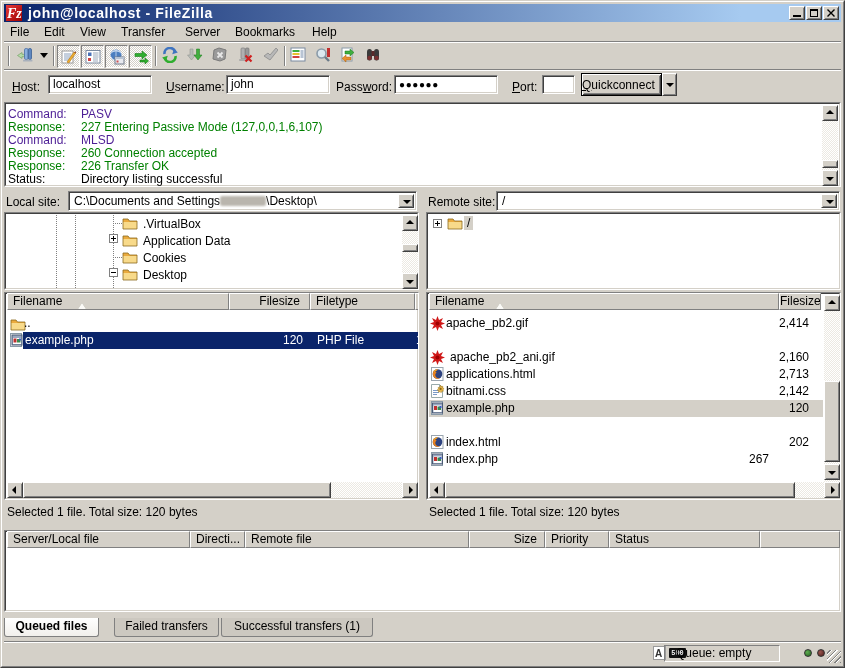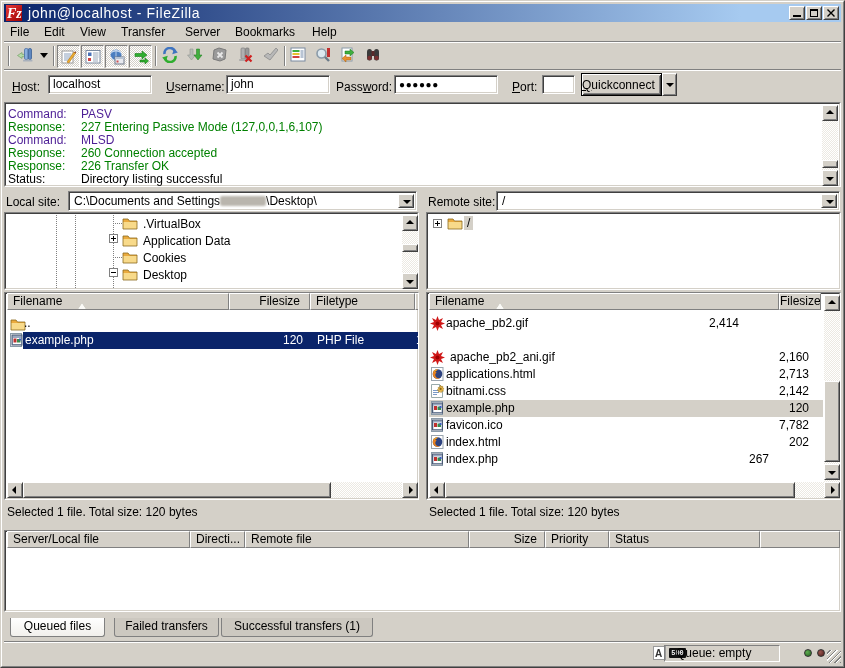--- a/index.html
+++ b/index.html
@@ -15,21 +15,21 @@
 
 .sbbtn{position:absolute;width:16px;height:16px;background:#d4d0c8;border:1px solid;border-color:#fff #404040 #404040 #fff;box-shadow:inset 1px 1px 0 #d4d0c8, inset -1px -1px 0 #808080}
 .arr{position:absolute;width:0;height:0;border:4px solid transparent}
 .arr.up{border-bottom:4px solid #000;border-top:none;left:3px;top:4px}
 .arr.dn{border-top:4px solid #000;border-bottom:none;left:3px;top:6px}
 .arr.lf{border-right:4px solid #000;border-left:none;left:4px;top:3px}
 .arr.rt{border-left:4px solid #000;border-right:none;left:6px;top:3px}
 .thumb{position:absolute;background:#d4d0c8;border:1px solid;border-color:#fff #404040 #404040 #fff;box-shadow:inset 1px 1px 0 #d4d0c8, inset -1px -1px 0 #808080}
 
 #title{left:4px;top:4px;width:837px;height:18px;background:linear-gradient(to right,#0a246a,#a6caf0 88%)}
-#title .txt{position:absolute;left:24px;top:1px;color:#fff;font-weight:normal;font-size:14px;letter-spacing:0.6px}
+#title .txt{position:absolute;left:24px;top:1px;color:#fff;font-weight:bold;font-size:14px;letter-spacing:0.6px}
 .tbtn{position:absolute;top:2px;width:16px;height:14px;background:#d4d0c8;border:1px solid;border-color:#fff #404040 #404040 #fff;box-shadow:inset 1px 1px 0 #d4d0c8, inset -1px -1px 0 #808080}
 
 #menu{left:0px;top:22px;width:837px;height:19px;font-size:12px}
 #menu span{position:absolute;top:3px}
 
 #toolbar{left:0px;top:43px;width:837px;height:26px}
 .tsep{position:absolute;top:3px;width:2px;height:20px;border-left:1px solid #808080;border-right:1px solid #fff}
 .tglbtn{position:absolute;top:2px;width:23px;height:23px;border:1px solid;border-color:#808080 #fff #fff #808080}
 .tglbtn svg{position:absolute;left:3px;top:3px}
 .ticon{position:absolute;top:4px;width:16px;height:16px}
@@ -369,21 +369,21 @@
 <div class="abs sunken" id="rlist">
     <div class="in"></div>
   <div class="hdrcell" style="left:2px;width:350px">Filename<div class="sorttri" style="left:66px"></div></div>
   <div class="hdrcell" style="left:352px;width:42px;text-align:right;padding-left:0;padding-right:11px">Filesize</div>
   <div class="frow" style="left:2px;top:22px;width:394px">
       <svg class="abs" style="left:1px;top:1px" width="15" height="15" viewBox="0 0 15 15">
         <path d="M7.5 0 L9 4 L13 2 L11 6 L15 7.5 L11 9 L13 13 L9 11 L7.5 15 L6 11 L2 13 L4 9 L0 7.5 L4 6 L2 2 L6 4 Z" fill="#d01818"></path>
         <circle cx="7.5" cy="7.5" r="2" fill="#a00000"></circle>
       </svg>
       <span class="abs" style="left:17px">apache_pb2.gif</span>
-      <span class="abs" style="left:280px;width:100px;">2,414</span>
+      <span class="abs" style="left:280px;width:100px;text-align:right">2,414</span>
     </div>
   <div class="frow" style="left:2px;top:56px;width:394px">
       <svg class="abs" style="left:1px;top:1px" width="15" height="15" viewBox="0 0 15 15">
         <path d="M7.5 0 L9 4 L13 2 L11 6 L15 7.5 L11 9 L13 13 L9 11 L7.5 15 L6 11 L2 13 L4 9 L0 7.5 L4 6 L2 2 L6 4 Z" fill="#d01818"></path>
         <circle cx="7.5" cy="7.5" r="2" fill="#a00000"></circle>
       </svg>
       <span class="abs" style="left:21px">apache_pb2_ani.gif</span>
       <span class="abs" style="left:280px;width:100px;text-align:right">2,160</span>
     </div>
   <div class="frow" style="left:2px;top:73px;width:394px">
@@ -412,32 +412,20 @@
         <rect x="0.5" y="0.5" width="11" height="13" fill="#fff" stroke="#8a9aa8"></rect>
         <rect x="1.5" y="2" width="10" height="10" fill="#9aa8c0" stroke="#4a5a74"></rect>
         <rect x="2.5" y="4.5" width="8" height="6.5" fill="#fff"></rect>
         <rect x="3" y="5" width="3" height="4" fill="#c03030"></rect>
         <rect x="6.5" y="5.5" width="3.5" height="3.5" fill="#3a8a4a"></rect>
         <rect x="8.5" y="5" width="2" height="2" fill="#3a5ac0"></rect>
       </svg>
       <span class="abs" style="left:17px">example.php</span>
       <span class="abs" style="left:280px;width:100px;text-align:right">120</span>
     </div>
-  <div class="frow" style="left:2px;top:124px;width:394px">
-      <svg class="abs" style="left:2px;top:1px" width="14" height="14" viewBox="0 0 14 14">
-        <rect x="0.5" y="0.5" width="11" height="13" fill="#fff" stroke="#8a9aa8"></rect>
-        <rect x="1.5" y="2" width="10" height="10" fill="#9aa8c0" stroke="#4a5a74"></rect>
-        <rect x="2.5" y="4.5" width="8" height="6.5" fill="#fff"></rect>
-        <rect x="3" y="5" width="3" height="4" fill="#c03030"></rect>
-        <rect x="6.5" y="5.5" width="3.5" height="3.5" fill="#3a8a4a"></rect>
-        <rect x="8.5" y="5" width="2" height="2" fill="#3a5ac0"></rect>
-      </svg>
-      <span class="abs" style="left:17px">favicon.ico</span>
-      <span class="abs" style="left:280px;width:100px;text-align:right">7,782</span>
-    </div>
   <div class="frow" style="left:2px;top:141px;width:394px">
       <svg class="abs" style="left:2px;top:1px" width="14" height="14" viewBox="0 0 14 14">
         <rect x="0.5" y="0.5" width="11.5" height="13" fill="#fff" stroke="#99a4ae"></rect>
         <circle cx="6.5" cy="7" r="4.8" fill="#2e4380"></circle>
         <path d="M6.8 2.3 C4.4 2.3 2.4 4 1.9 6.2 C1.6 8.6 2.7 10.7 4.9 11.6 C6.3 12.1 7.6 12 8.8 11.4 C6.9 11.6 5.3 10.8 4.6 9.3 C3.9 7.7 4.4 6.2 5.6 5.4 L4.3 4.6 C5 3.4 5.9 2.7 6.8 2.3 Z" fill="#e8821e"></path>
         <path d="M2.1 5 C3 3.2 4.8 2.2 6.8 2.3 L6 3.6 Z" fill="#f5a623"></path>
       </svg>
       <span class="abs" style="left:17px">index.html</span>
       <span class="abs" style="left:280px;width:100px;text-align:right">202</span>
     </div>
@@ -480,21 +468,21 @@
     <div class="in"></div>
   <div class="hdrcell" style="left:2px;width:183px">Server/Local file</div>
   <div class="hdrcell" style="left:185px;width:55px">Directi...</div>
   <div class="hdrcell" style="left:240px;width:224px">Remote file</div>
   <div class="hdrcell" style="left:464px;width:76px;text-align:right;padding-right:7px">Size</div>
   <div class="hdrcell" style="left:540px;width:64px">Priority</div>
   <div class="hdrcell" style="left:604px;width:151px">Status</div>
   <div class="hdrcell" style="left:755px;width:80px"></div>
 </div>
 
-<div class="abs tab" style="left:10px;width:95px;background:linear-gradient(#ffffff,#f2f0ec);font-weight:normal">Queued files</div>
+<div class="abs tab" style="left:4px;width:95px;background:linear-gradient(#ffffff,#f2f0ec);font-weight:bold">Queued files</div>
 <div class="abs tab" style="left:114px;width:105px;background:#ccc8c0">Failed transfers</div>
 <div class="abs tab" style="left:221px;width:152px;background:#ccc8c0">Successful transfers (1)</div>
 
 <div class="abs" style="left:4px;top:641px;width:837px;height:1px;background:#808080"></div>
 <div class="abs" style="left:4px;top:642px;width:837px;height:1px;background:#fff"></div>
 <div class="abs" id="sbar">
   <div class="abs" style="left:649px;top:3px;width:13px;height:14px;background:#fff;border:1px solid #9a9a9a">
       <span style="position:absolute;left:1px;top:1px;font-size:10px;font-weight:bold;color:#333">A</span>
     </div>
   <div class="abs" style="left:665px;top:5px;width:17px;height:10px;background:#111;border-radius:1px;color:#eee;font-size:7px;font-weight:bold;text-align:center;line-height:10px;font-family:'Liberation Mono',monospace">500</div>

